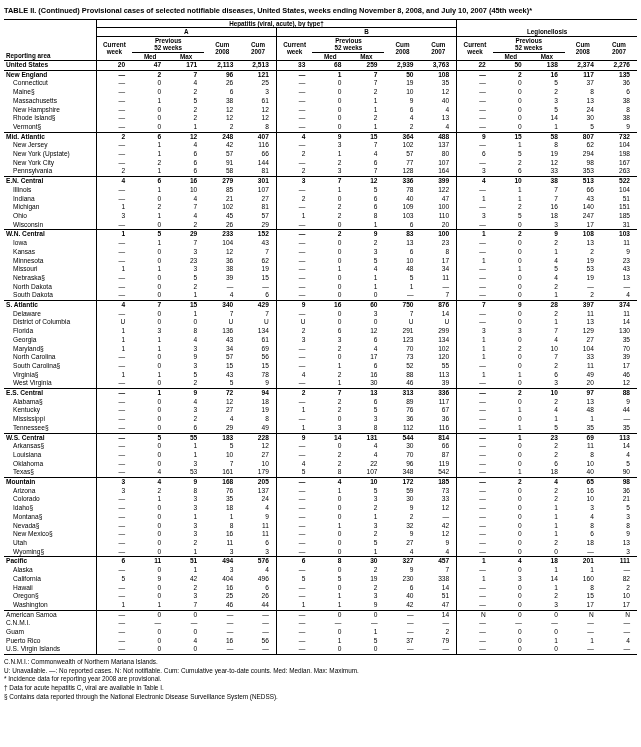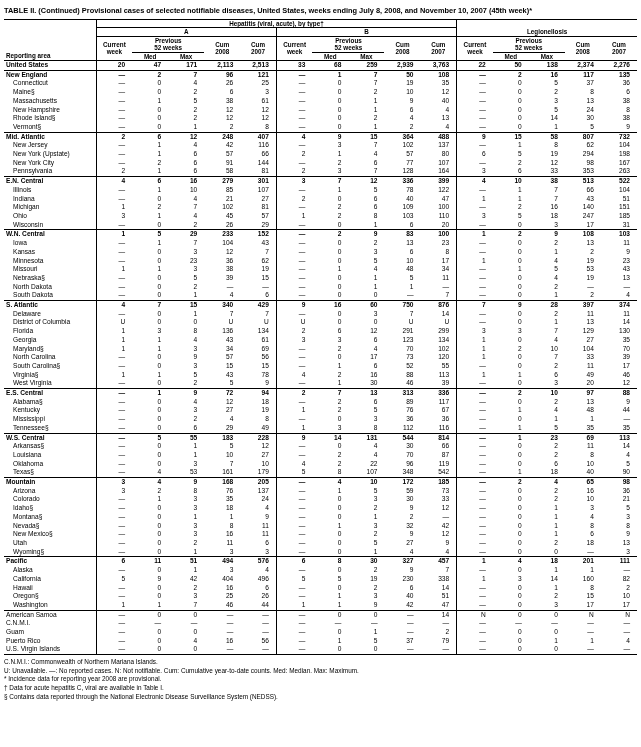--- a/index.html
+++ b/index.html
@@ -27,21 +27,21 @@
   tbody td.area.indent { padding-left:9px; }
   tr.bold td { font-weight:bold; }
   tr.bold, tr.sep { border-top:1px solid #000; }
   .footnotes { margin-top:3px; }
   .footnotes div { font-size:6.4px; line-height:8.6px; }
 </style>
 </head>
 <body>
 
 <div class="page">
-  <div class="title">TABLE II. (Continued) Provisional cases of selected notifiable diseases, United States, weeks ending July 8, 2008, and November 10, 2007 (45th week)*</div>
+  <div class="title">TABLE II. (Continued) Provisional cases of selected notifiable diseases, United States, weeks ending November 8, 2008, and July 10, 2007 (45th week)*</div>
 
   <table>
     <colgroup>
       <col class="c-area">
       <col class="c-num">
         <col class="c-num">
         <col class="c-num">
         <col class="c-num">
         <col class="c-num">
       <col class="c-num">

